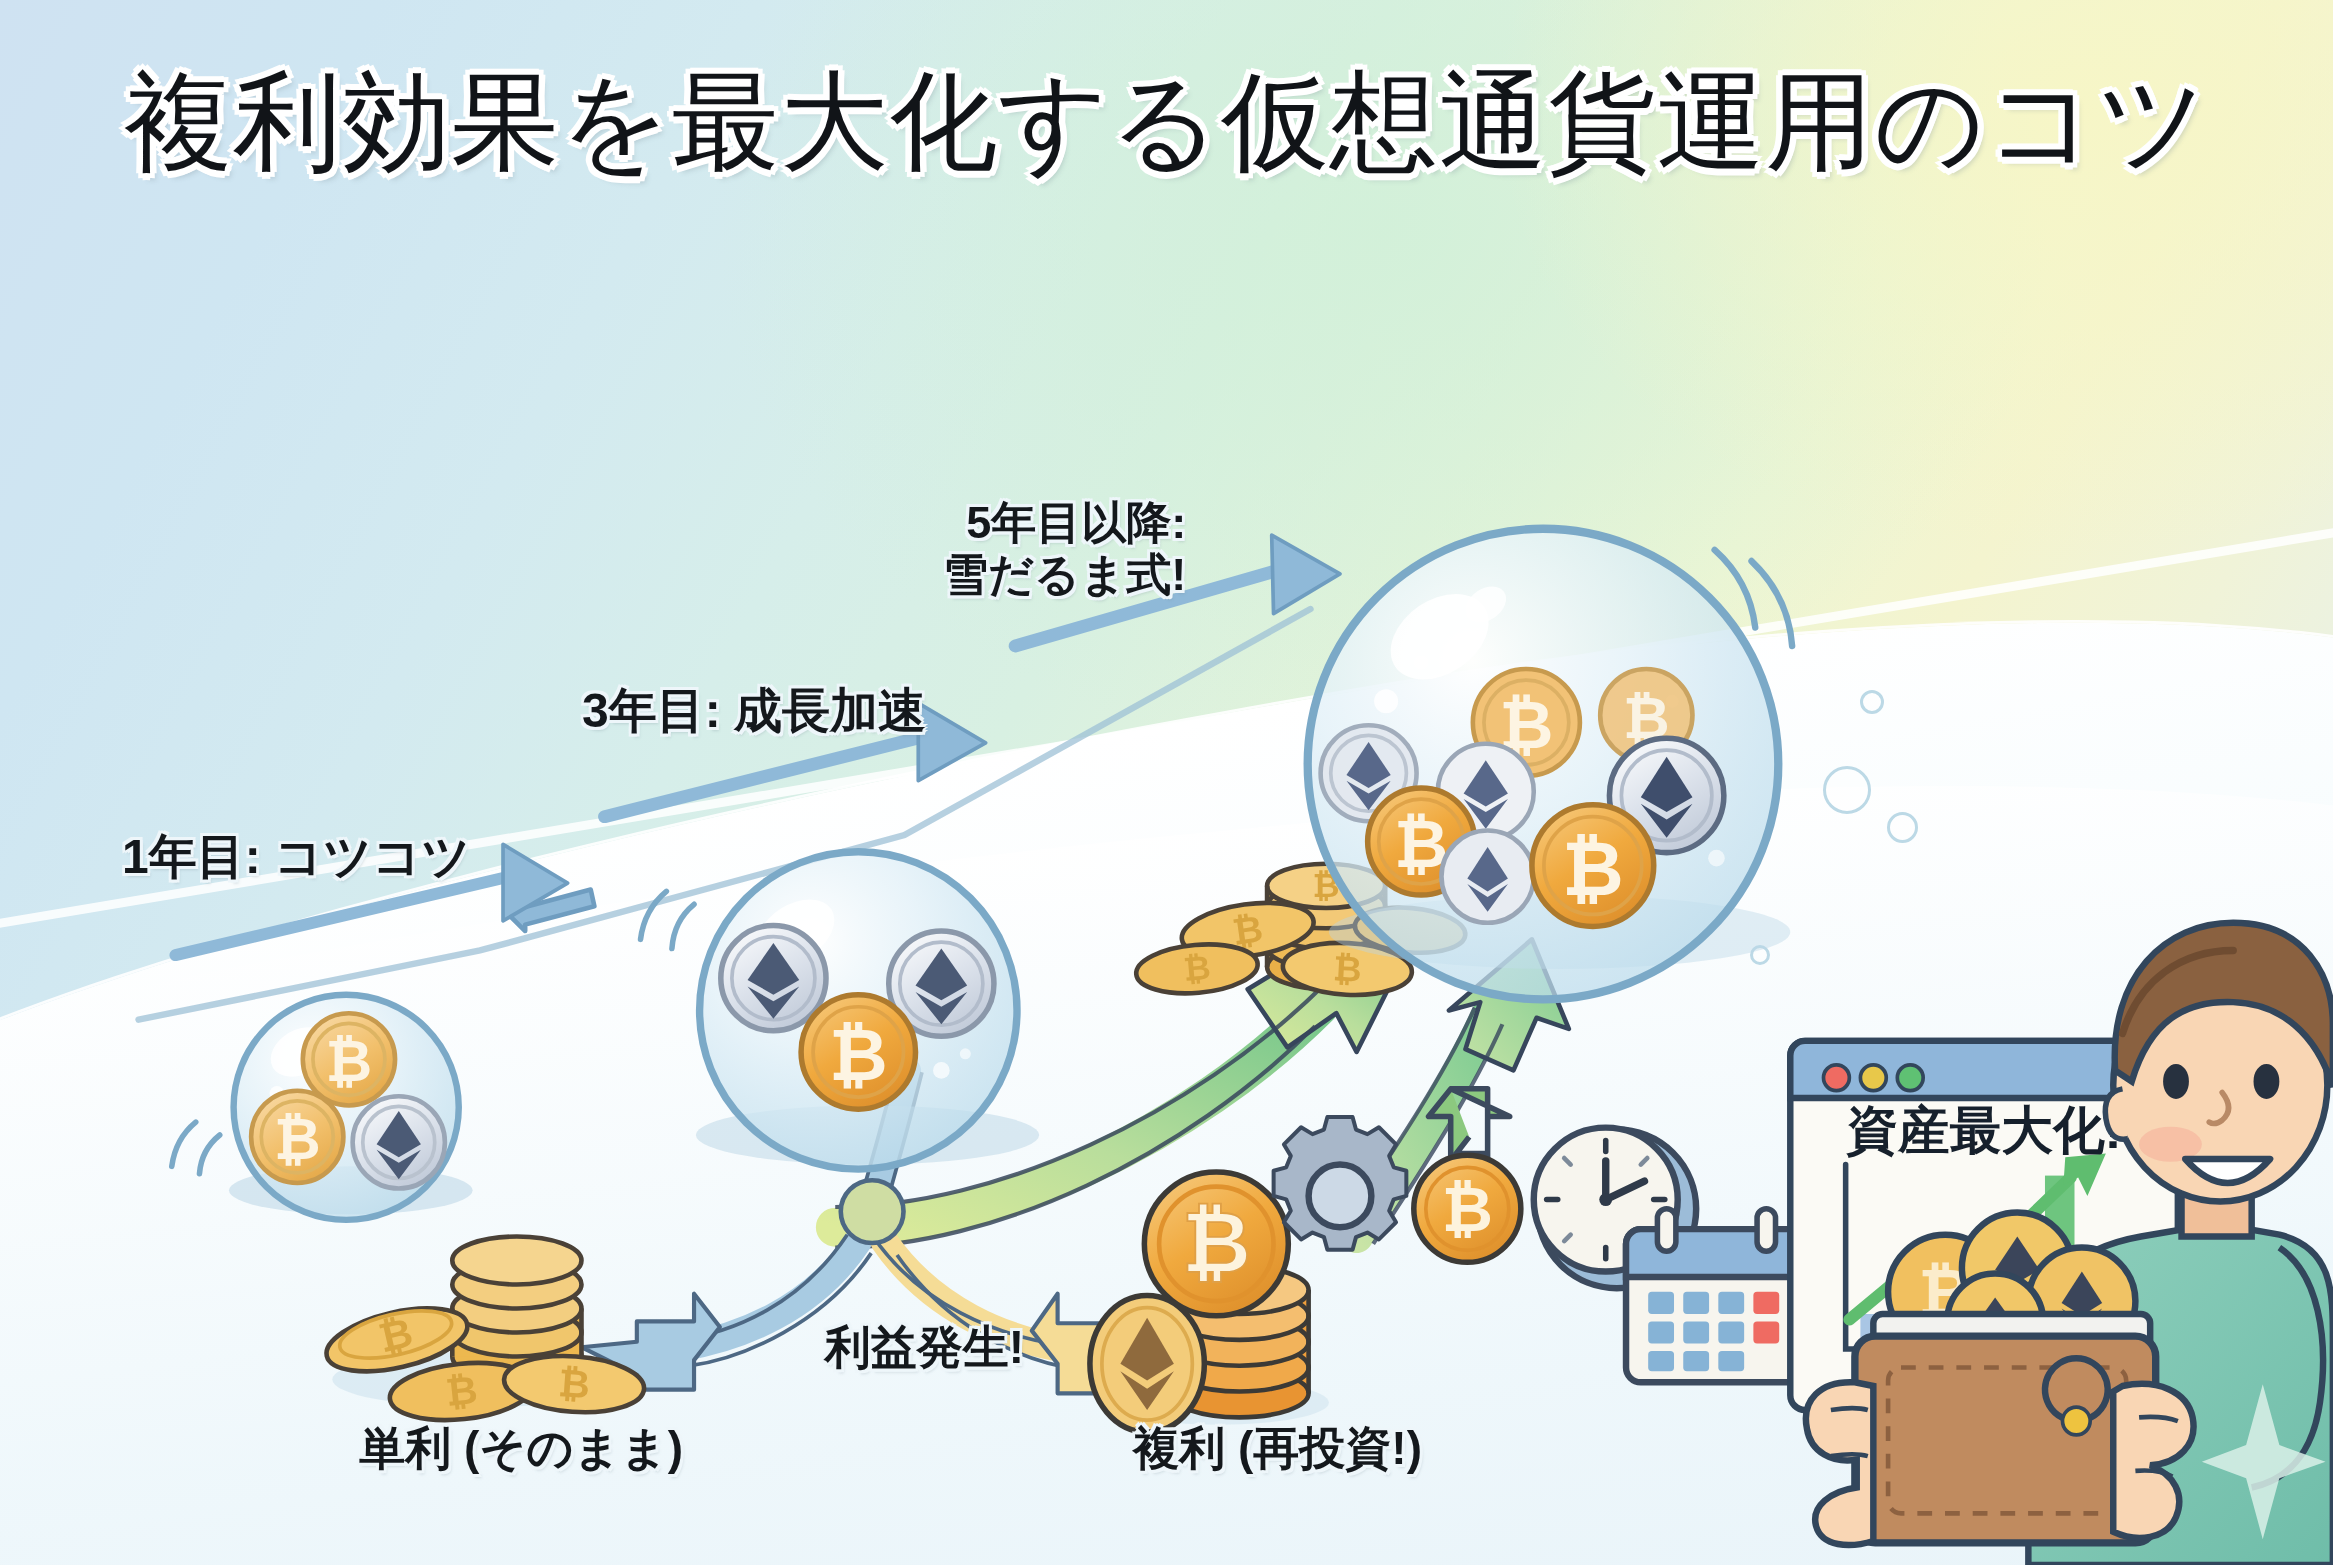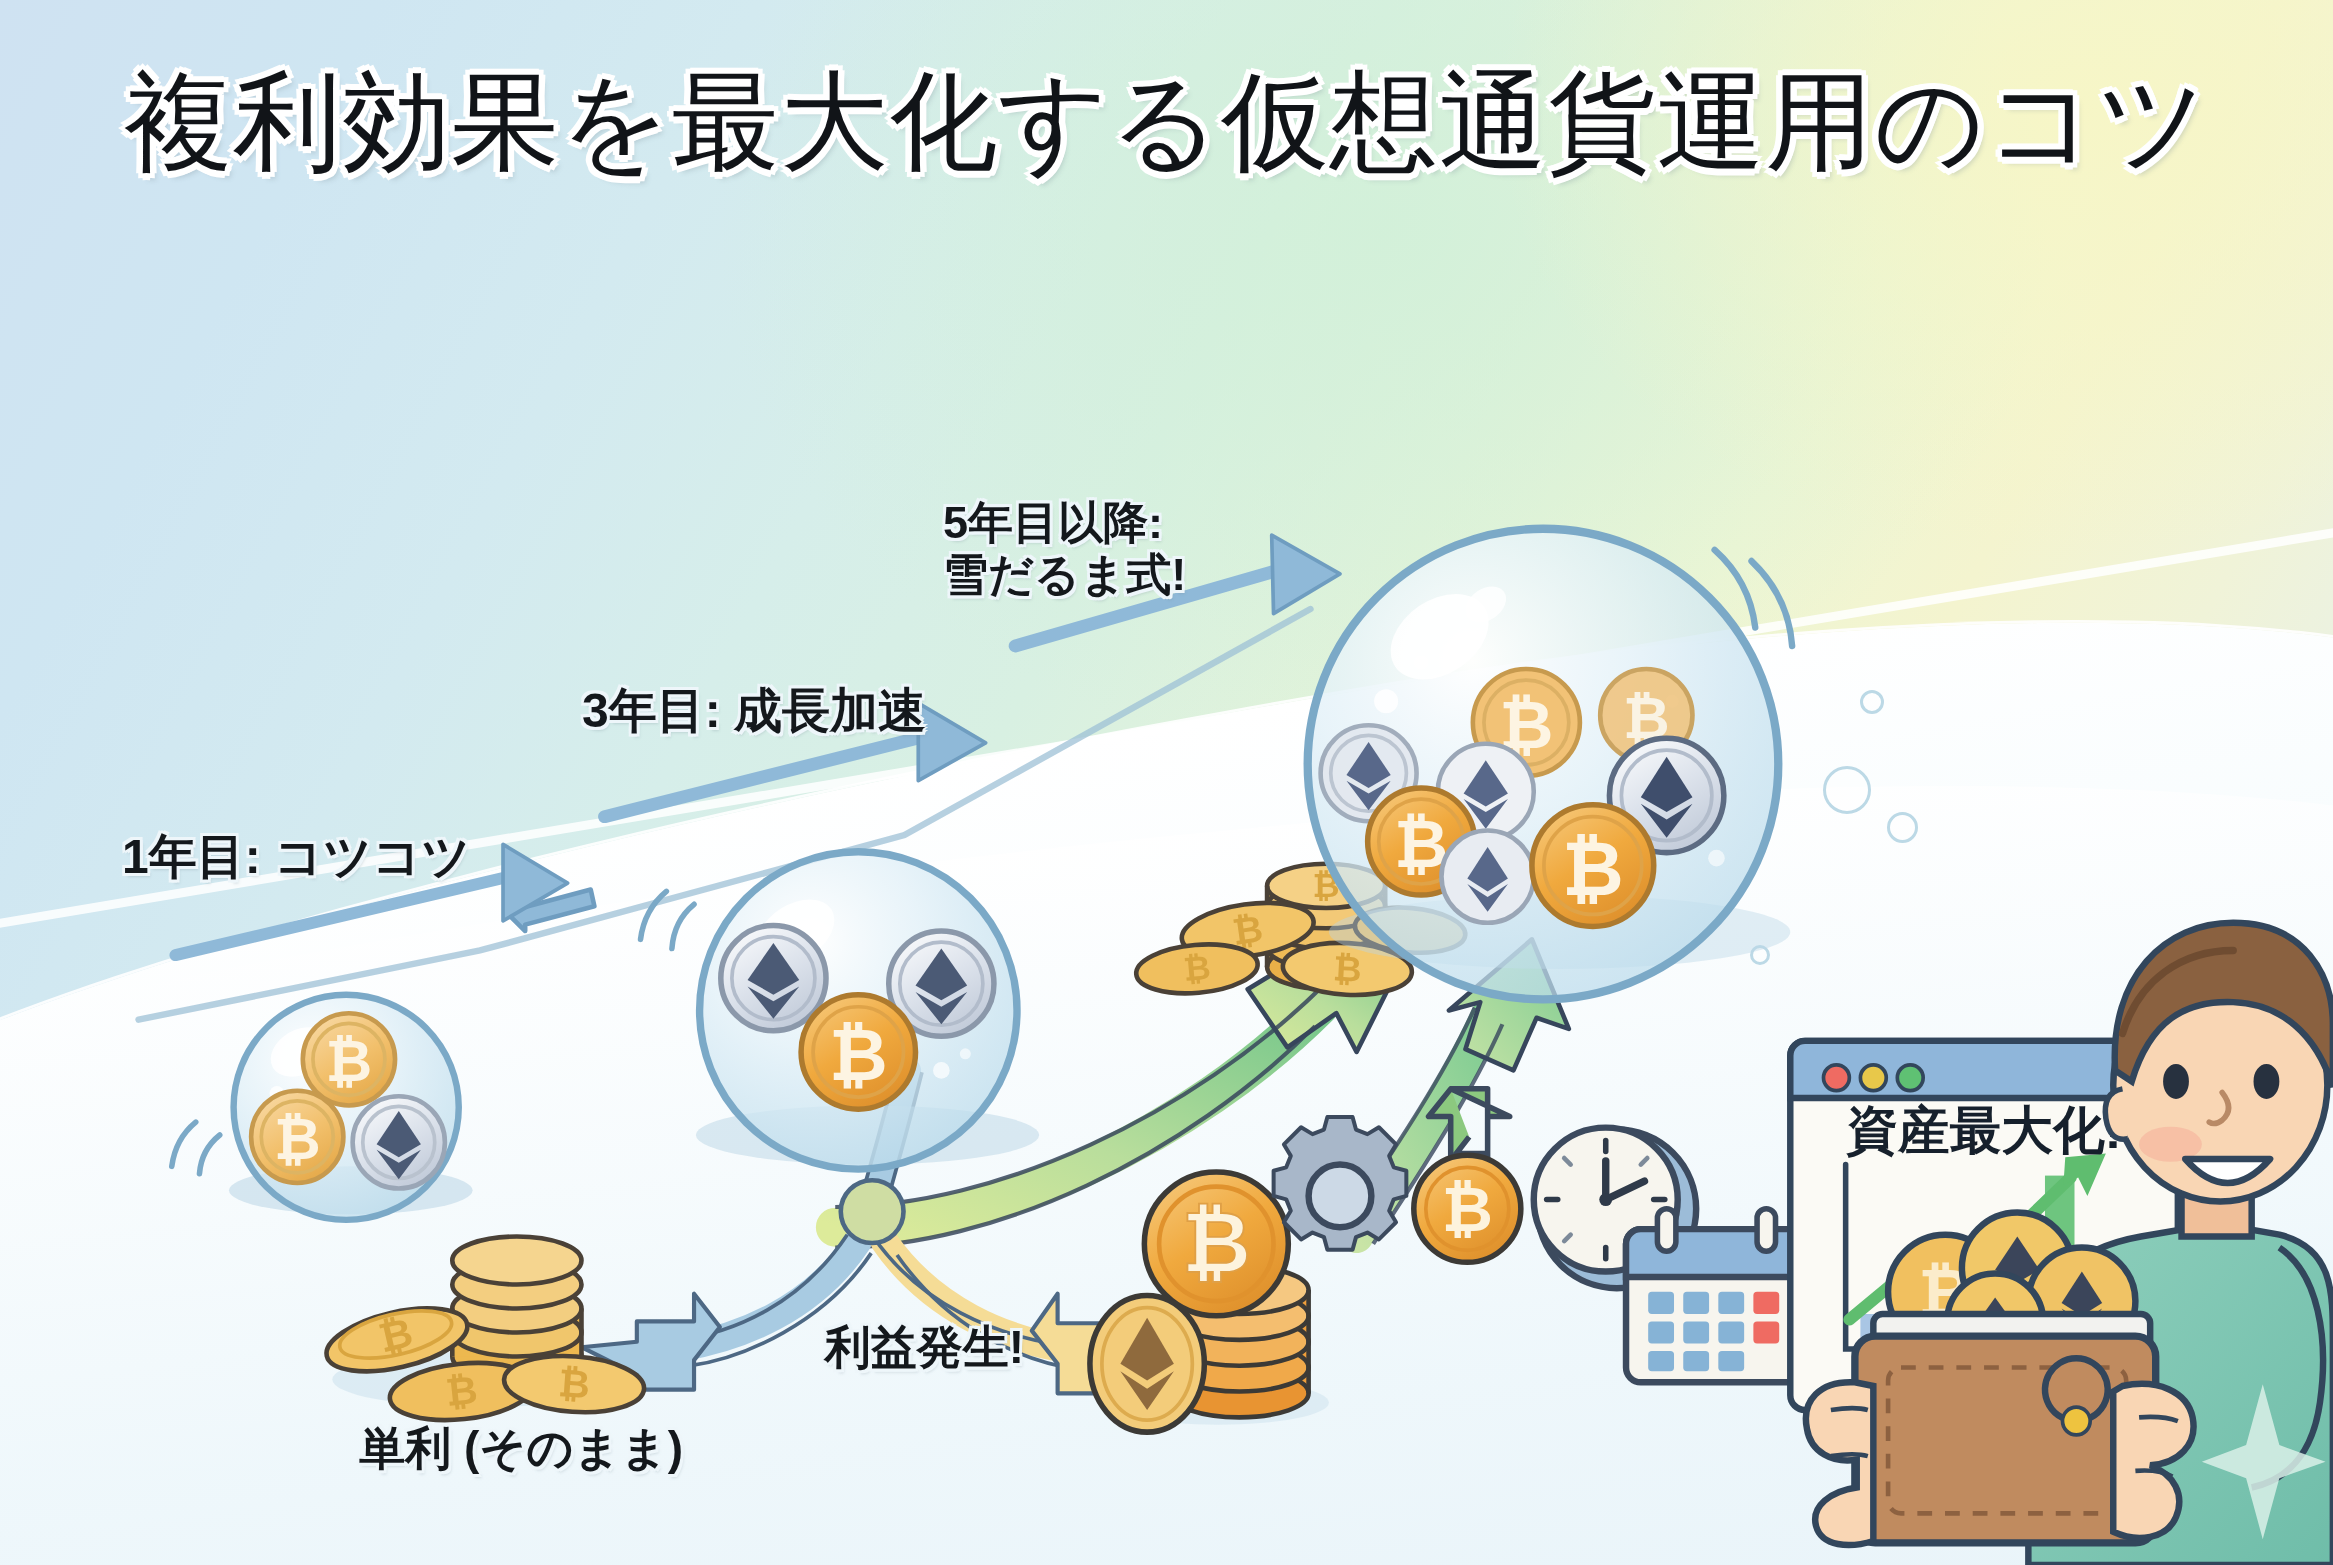--- a/index.html
+++ b/index.html
@@ -63,21 +63,21 @@
     line-height:1.06;
     text-shadow:
       -4.6px 0 0 #fff, 4.6px 0 0 #fff, 0 -4.6px 0 #fff, 0 4.6px 0 #fff,
       -4.6px -4.6px 0 #fff, 4.6px -4.6px 0 #fff, -4.6px 4.6px 0 #fff, 4.6px 4.6px 0 #fff,
       -6.5px 0 0 #fff, 6.5px 0 0 #fff, 0 6.5px 0 #fff, 0 -6.5px 0 #fff,
       5.5px 6.5px 5.5px rgba(120,140,150,.30);
   }
   
   .step-label{
     position:absolute; color:#14181c; font-weight:bold; line-height:1.16;
-    text-align:left; z-index:35;
+    text-align:right; z-index:35;
     text-shadow:
       -2.8px 0 0 #eef6fa,2.8px 0 0 #eef6fa,0 -2.8px 0 #eef6fa,0 2.8px 0 #eef6fa,
       -2.8px -2.8px 0 #eef6fa,2.8px -2.8px 0 #eef6fa,-2.8px 2.8px 0 #eef6fa,2.8px 2.8px 0 #eef6fa,
       2.8px 3.7px 2.8px rgba(120,140,150,.28);
   }
   #lbl-y1{left:122px; top:829px; font-size:48px;}
   #lbl-y3{left:540px; top:683px; font-size:48px;margin-left:42px;}
   #lbl-y5{left:943px; top:497px; font-size:45px;}
   .bot-label{
     position:absolute; color:#14181c; font-weight:bold; font-size:46px; line-height:1.2;
@@ -564,17 +564,18 @@
 
   <div class="step-label" id="lbl-y1">1年目: コツコツ</div>
   <div class="step-label" id="lbl-y3">3年目: 成長加速</div>
   <div class="step-label" id="lbl-y5">
     <div>5年目以降:</div>
     <div>雪だるま式!</div>
   </div>
 
   <div class="bot-label" id="lbl-profit">利益発生!</div>
   <div class="bot-label" id="lbl-simple">単利 (そのまま)</div>
+  <div class="bot-label" id="lbl-compound">複利 (再投資!)</div>
   <div class="bot-label" id="lbl-timing">
   </div>
 
 </div>
 
 
 </body></html>

